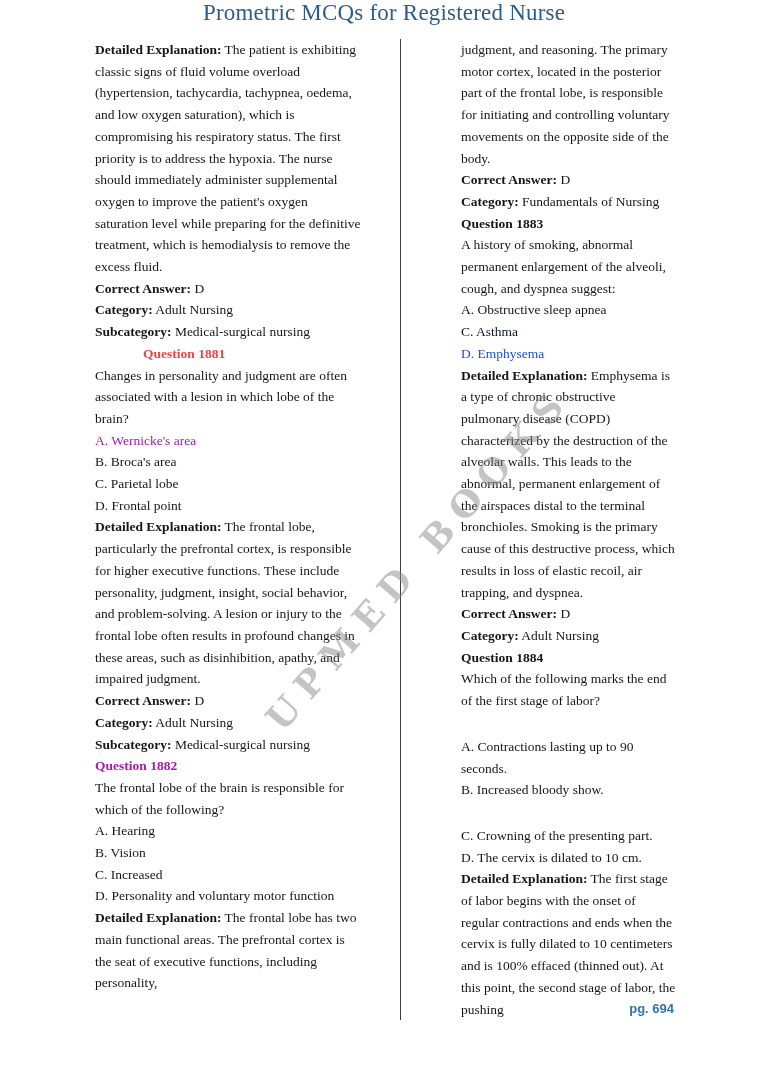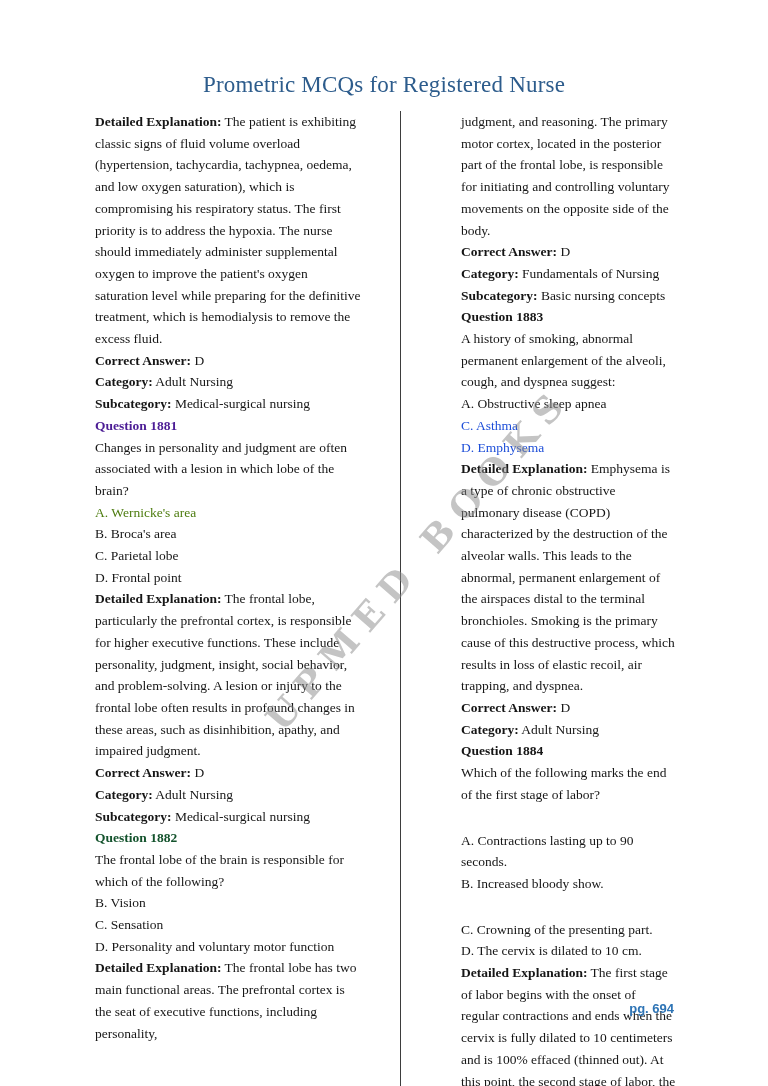--- a/index.html
+++ b/index.html
@@ -7,21 +7,20 @@
     position: relative;
     width: 768px;
     height: 1086px;
     margin: 0 auto;
     background: #ffffff;
     overflow: hidden;
     font-family: "Liberation Serif", serif;
   }
   .page-title {
     margin: 0;
-    padding-top: 72px;
     text-align: center;
     font-size: 23px;
     font-weight: 400;
     letter-spacing: 0.2px;
   }
   .columns {
     display: flex;
     align-items: stretch;
     margin: 13px 91px 0 95px;
     gap: 28px;
@@ -68,49 +67,49 @@
 <div class="page">
 
   <h1 class="page-title" style="color: rgb(45, 92, 140);">Prometric MCQs for Registered Nurse</h1>
 
   <div class="columns">
     <div class="col col-left" id="col-left">
         <p class="block" style="color: rgb(22, 22, 22);"><strong>Detailed Explanation:</strong> The patient is exhibiting classic signs of fluid volume overload (hypertension, tachycardia, tachypnea, oedema, and low oxygen saturation), which is compromising his respiratory status. The first priority is to address the hypoxia. The nurse should immediately administer supplemental oxygen to improve the patient's oxygen saturation level while preparing for the definitive treatment, which is hemodialysis to remove the excess fluid.</p>
         <p class="block" style="color: rgb(22, 22, 22);"><strong>Correct Answer:</strong> D</p>
         <p class="block" style="color: rgb(22, 22, 22);"><strong>Category:</strong> Adult Nursing</p>
         <p class="block" style="color: rgb(22, 22, 22);"><strong>Subcategory:</strong> Medical-surgical nursing</p>
-        <p class="block" style="color: #4c1d95;"><strong>Question 1881</strong></p>
+        <p class="block" style="color: #ef4444; margin-left: 48px;"><strong>Question 1881</strong></p>
         <p class="block" style="color: rgb(22, 22, 22);">Changes in personality and judgment are often associated with a lesion in which lobe of the brain?</p>
-        <p class="block" style="color: #4d7c0f;">A. Wernicke's area</p>
+        <p class="block" style="color: #a21caf;">A. Wernicke's area</p>
         <p class="block" style="color: rgb(22, 22, 22);">B. Broca's area</p>
         <p class="block" style="color: rgb(22, 22, 22);">C. Parietal lobe</p>
         <p class="block" style="color: rgb(22, 22, 22);">D. Frontal point</p>
         <p class="block" style="color: rgb(22, 22, 22);"><strong>Detailed Explanation:</strong> The frontal lobe, particularly the prefrontal cortex, is responsible for higher executive functions. These include personality, judgment, insight, social behavior, and problem-solving. A lesion or injury to the frontal lobe often results in profound changes in these areas, such as disinhibition, apathy, and impaired judgment.</p>
         <p class="block" style="color: rgb(22, 22, 22);"><strong>Correct Answer:</strong> D</p>
         <p class="block" style="color: rgb(22, 22, 22);"><strong>Category:</strong> Adult Nursing</p>
         <p class="block" style="color: rgb(22, 22, 22);"><strong>Subcategory:</strong> Medical-surgical nursing</p>
-        <p class="block" style="color: #14532d;"><strong>Question 1882</strong></p>
+        <p class="block" style="color: #a21caf;"><strong>Question 1882</strong></p>
         <p class="block" style="color: rgb(22, 22, 22);">The frontal lobe of the brain is responsible for which of the following?</p>
+        <p class="block" style="color: rgb(22, 22, 22);">A. Hearing</p>
         <p class="block" style="color: rgb(22, 22, 22);">B. Vision</p>
-        <p class="block" style="color: rgb(22, 22, 22);">C. Sensation</p>
+        <p class="block" style="color: rgb(22, 22, 22);">C. Increased</p>
         <p class="block" style="color: rgb(22, 22, 22);">D. Personality and voluntary motor function</p>
         <p class="block" style="color: rgb(22, 22, 22);"><strong>Detailed Explanation:</strong> The frontal lobe has two main functional areas. The prefrontal cortex is the seat of executive functions, including personality,</p>
       </div>
 
     <div class="col-divider" style="background: rgb(61, 61, 61);"></div>
 
     <div class="col col-right" id="col-right">
         <p class="block" style="color: rgb(22, 22, 22);">judgment, and reasoning. The primary motor cortex, located in the posterior part of the frontal lobe, is responsible for initiating and controlling voluntary movements on the opposite side of the body.</p>
         <p class="block" style="color: rgb(22, 22, 22);"><strong>Correct Answer:</strong> D</p>
         <p class="block" style="color: rgb(22, 22, 22);"><strong>Category:</strong> Fundamentals of Nursing</p>
-        <p class="block" style="color: rgb(22, 22, 22);"><strong>Subcategory:</strong> Basic nursing concepts</p>
         <p class="block" style="color: rgb(22, 22, 22);"><strong>Question 1883</strong></p>
         <p class="block" style="color: rgb(22, 22, 22);">A history of smoking, abnormal permanent enlargement of the alveoli, cough, and dyspnea suggest:</p>
         <p class="block" style="color: rgb(22, 22, 22);">A. Obstructive sleep apnea</p>
-        <p class="block" style="color: #1d4ed8;">C. Asthma</p>
+        <p class="block" style="color: #0f172a;">C. Asthma</p>
         <p class="block" style="color: #1d4ed8;">D. Emphysema</p>
         <p class="block" style="color: rgb(22, 22, 22);"><strong>Detailed Explanation:</strong> Emphysema is a type of chronic obstructive pulmonary disease (COPD) characterized by the destruction of the alveolar walls. This leads to the abnormal, permanent enlargement of the airspaces distal to the terminal bronchioles. Smoking is the primary cause of this destructive process, which results in loss of elastic recoil, air trapping, and dyspnea.</p>
         <p class="block" style="color: rgb(22, 22, 22);"><strong>Correct Answer:</strong> D</p>
         <p class="block" style="color: rgb(22, 22, 22);"><strong>Category:</strong> Adult Nursing</p>
         <p class="block" style="color: rgb(22, 22, 22);"><strong>Question 1884</strong></p>
         <p class="block" style="color: rgb(22, 22, 22);">Which of the following marks the end of the first stage of labor?</p>
         <p class="block" style="color: rgb(22, 22, 22); margin-top: 24px;">A. Contractions lasting up to 90 seconds.</p>
         <p class="block" style="color: rgb(22, 22, 22);">B. Increased bloody show.</p>
         <p class="block" style="color: rgb(22, 22, 22); margin-top: 24px;">C. Crowning of the presenting part.</p>
         <p class="block" style="color: rgb(22, 22, 22);">D. The cervix is dilated to 10 cm.</p>

